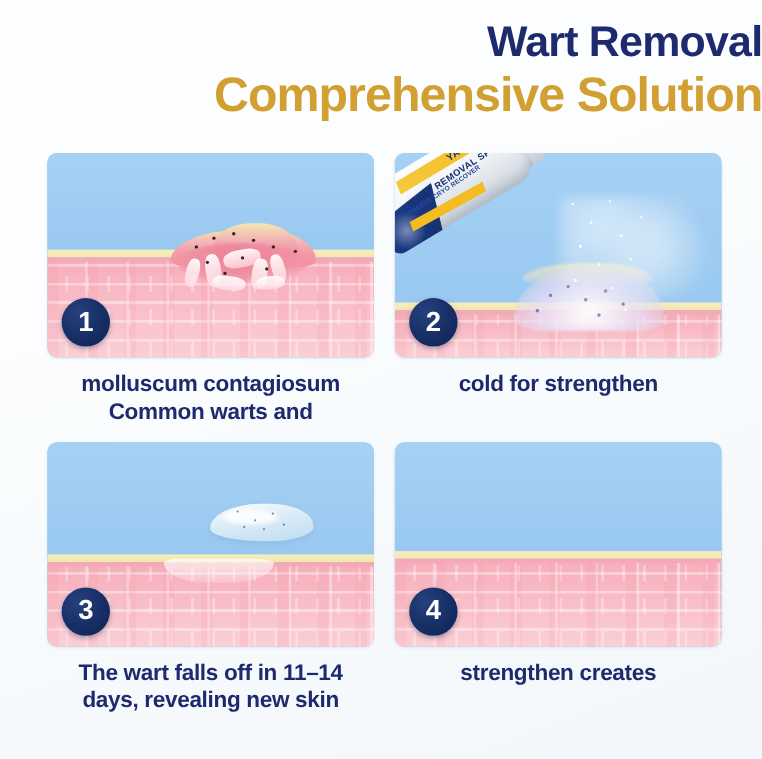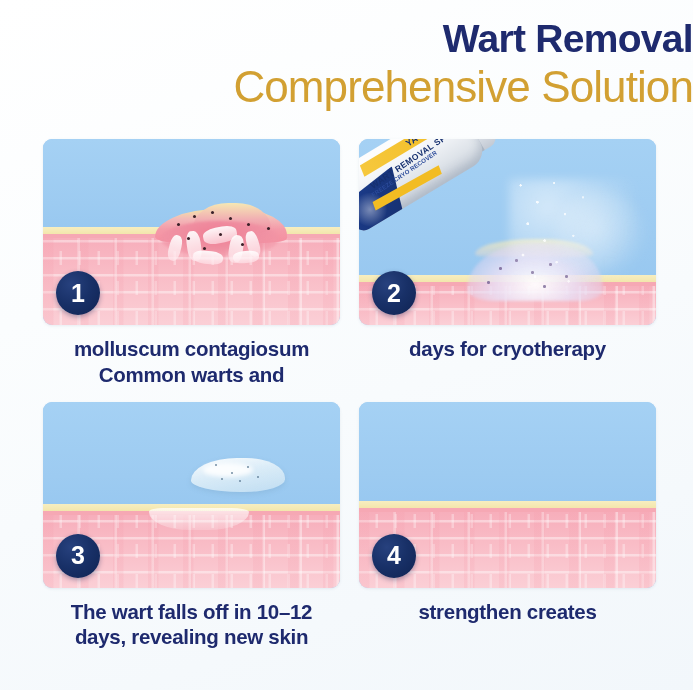--- a/index.html
+++ b/index.html
@@ -20,21 +20,21 @@
   }
   .title-line1 {
     font-size: 39px;
     font-weight: 800;
     letter-spacing: -0.7px;
     color: #1e2a6e;
     line-height: 1.08;
   }
   .title-line2 {
     font-size: 44px;
-    font-weight: 400;
+    font-weight: 700;
     letter-spacing: -0.9px;
     color: #d2a032;
     line-height: 1.12;
     margin-top: 2px;
   }
 
   
   .grid {
     position: absolute;
     top: 139px;
@@ -446,21 +446,21 @@
           <div class="can-yellow-stripe2"></div>
           <div class="can-text can-brand">YAGOO</div>
           <div class="can-text can-name">WART REMOVAL SPRAY</div>
           <div class="can-text can-sub">FREEZE CRYO RECOVER</div>
         </div>
       </div>
 
       <div class="badge" style="bottom:10px">2</div>
     </div>
     <div class="caption">
-      <div>days for cryotherapy</div>
+      <div>cold for strengthen</div>
     </div>
   </div>
 
   <div class="cell">
     <div class="panel" style="margin-top:6px">
       <div class="sky" style="height:106px"></div>
       <div class="band-yellow" style="top:102px"></div>
       <div class="band-pink-line" style="top:109px"></div>
       <div class="dermis" style="top:113px">
         <div class="dermis-offset"></div>
@@ -473,21 +473,21 @@
       <div class="flake-dot" style="left:172px;top:62px"></div>
       <div class="flake-dot" style="left:188px;top:70px"></div>
       <div class="flake-dot" style="left:204px;top:64px"></div>
       <div class="flake-dot" style="left:196px;top:78px"></div>
       <div class="flake-dot" style="left:214px;top:74px"></div>
       <div class="flake-dot" style="left:178px;top:76px"></div>
 
       <div class="badge" style="bottom:10px">3</div>
     </div>
     <div class="caption">
-      <div>The wart falls off in 10–12</div>
+      <div>The wart falls off in 11–14</div>
       <div>days, revealing new skin</div>
     </div>
   </div>
 
   <div class="cell">
     <div class="panel" style="margin-top:6px">
       <div class="sky" style="height:103px"></div>
       <div class="band-yellow" style="top:99px"></div>
       <div class="band-pink-line" style="top:106px"></div>
       <div class="dermis" style="top:110px">

